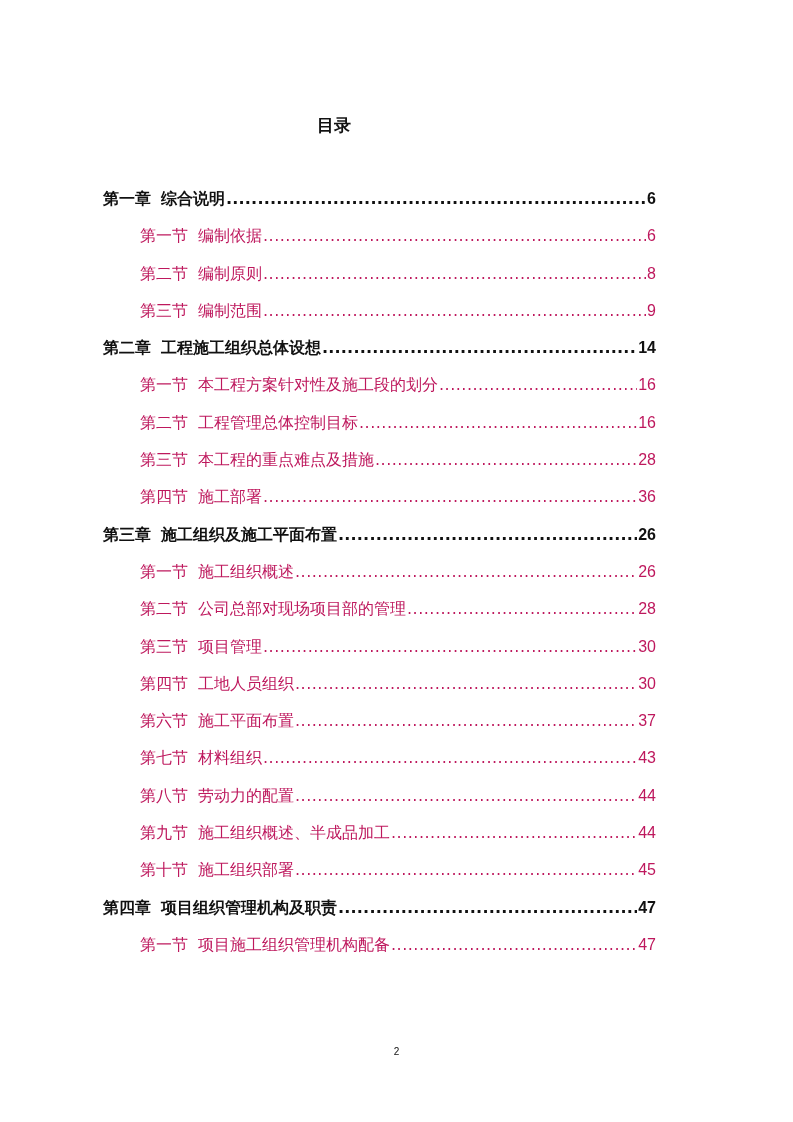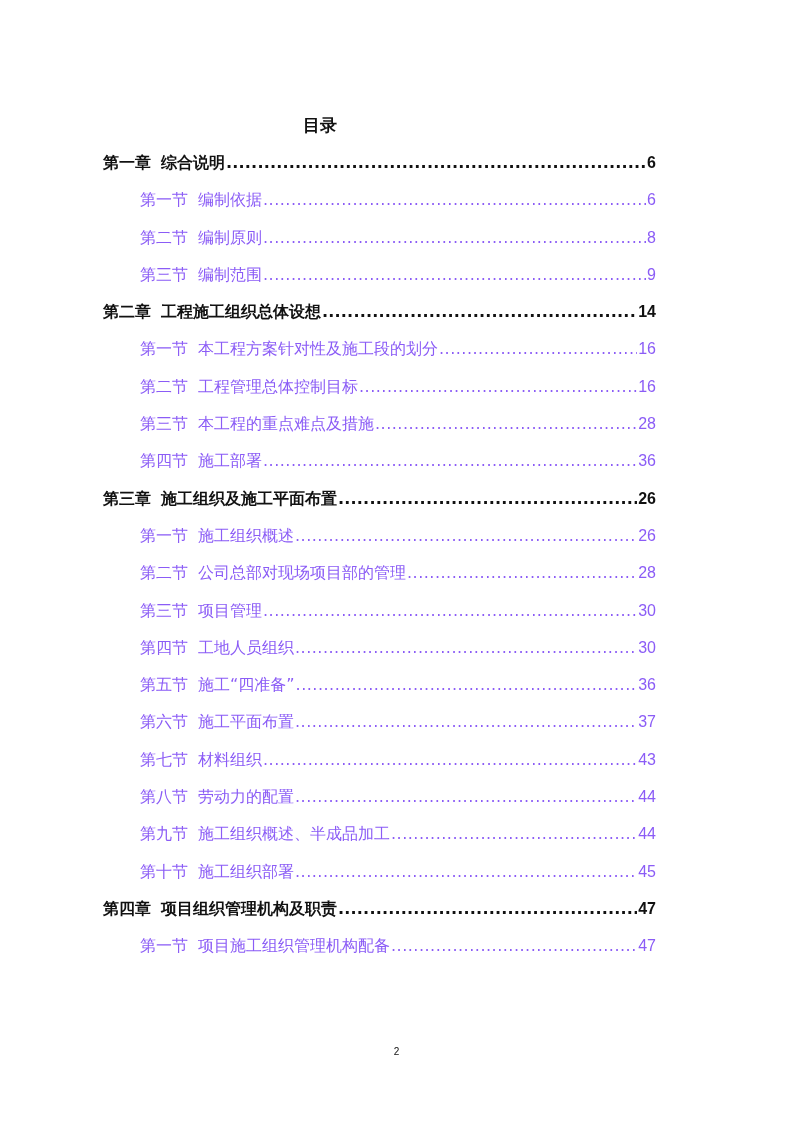--- a/index.html
+++ b/index.html
@@ -1,24 +1,24 @@
 <!DOCTYPE html>
 <html><head>
   <meta charset="utf-8">
   <style>
     html, body { margin: 0; padding: 0; background: #ffffff; }
     body { width: 793px; height: 1122px; position: relative; overflow: hidden;
            font-family: "DejaVu Sans", "Liberation Sans", sans-serif; color: #111; }
-    .title { position: absolute; top: 114px; left: 0; width: 640px; text-align: center;
+    .title { position: absolute; top: 114px; left: 14px; width: 640px; text-align: center;
              font-size: 17px; font-weight: bold; }
     .toc { position: absolute; top: 150px; left: 103px; width: 553px; }
     .row { display: flex; align-items: baseline; height: 37.3px; line-height: 26px; font-size: 16px; white-space: nowrap; }
     .row.chapter { font-weight: bold; }
-    .row.section { padding-left: 37px; color: #8b5cf6; }
-    .row .label { flex: 0 0 auto; }
+    .row.section { padding-left: 37px; color: #be185d; }
+    .row .label { flex: 0 0 auto; margin-top: 36px; }
     .row .label .num { margin-right: 10px; }
     .row .dots { flex: 1 1 auto; overflow: hidden; margin: 0 1px; letter-spacing: 0.5px; }
     .row .dots::before { content: "....................................................................................................................................................................................."; }
     .row.chapter .dots { letter-spacing: 0.2px; }
     .row .page { flex: 0 0 auto; font-family: "Liberation Sans", sans-serif; }
     .pagenum { position: absolute; top: 1046px; left: 0; width: 793px; text-align: center;
                font-size: 10px; font-family: "Liberation Sans", sans-serif; }
   </style>
 </head>
 <body>
@@ -90,25 +90,20 @@
       <span class="label"><span class="num">第三节</span><span>项目管理</span></span>
       <span class="dots"></span>
       <span class="page">30</span>
     </div>
     <div class="row section">
       <span class="label"><span class="num">第四节</span><span>工地人员组织</span></span>
       <span class="dots"></span>
       <span class="page">30</span>
     </div>
     <div class="row section">
-      <span class="label"><span class="num">第五节</span><span>施工“四准备”</span></span>
-      <span class="dots"></span>
-      <span class="page">36</span>
-    </div>
-    <div class="row section">
       <span class="label"><span class="num">第六节</span><span>施工平面布置</span></span>
       <span class="dots"></span>
       <span class="page">37</span>
     </div>
     <div class="row section">
       <span class="label"><span class="num">第七节</span><span>材料组织</span></span>
       <span class="dots"></span>
       <span class="page">43</span>
     </div>
     <div class="row section">

